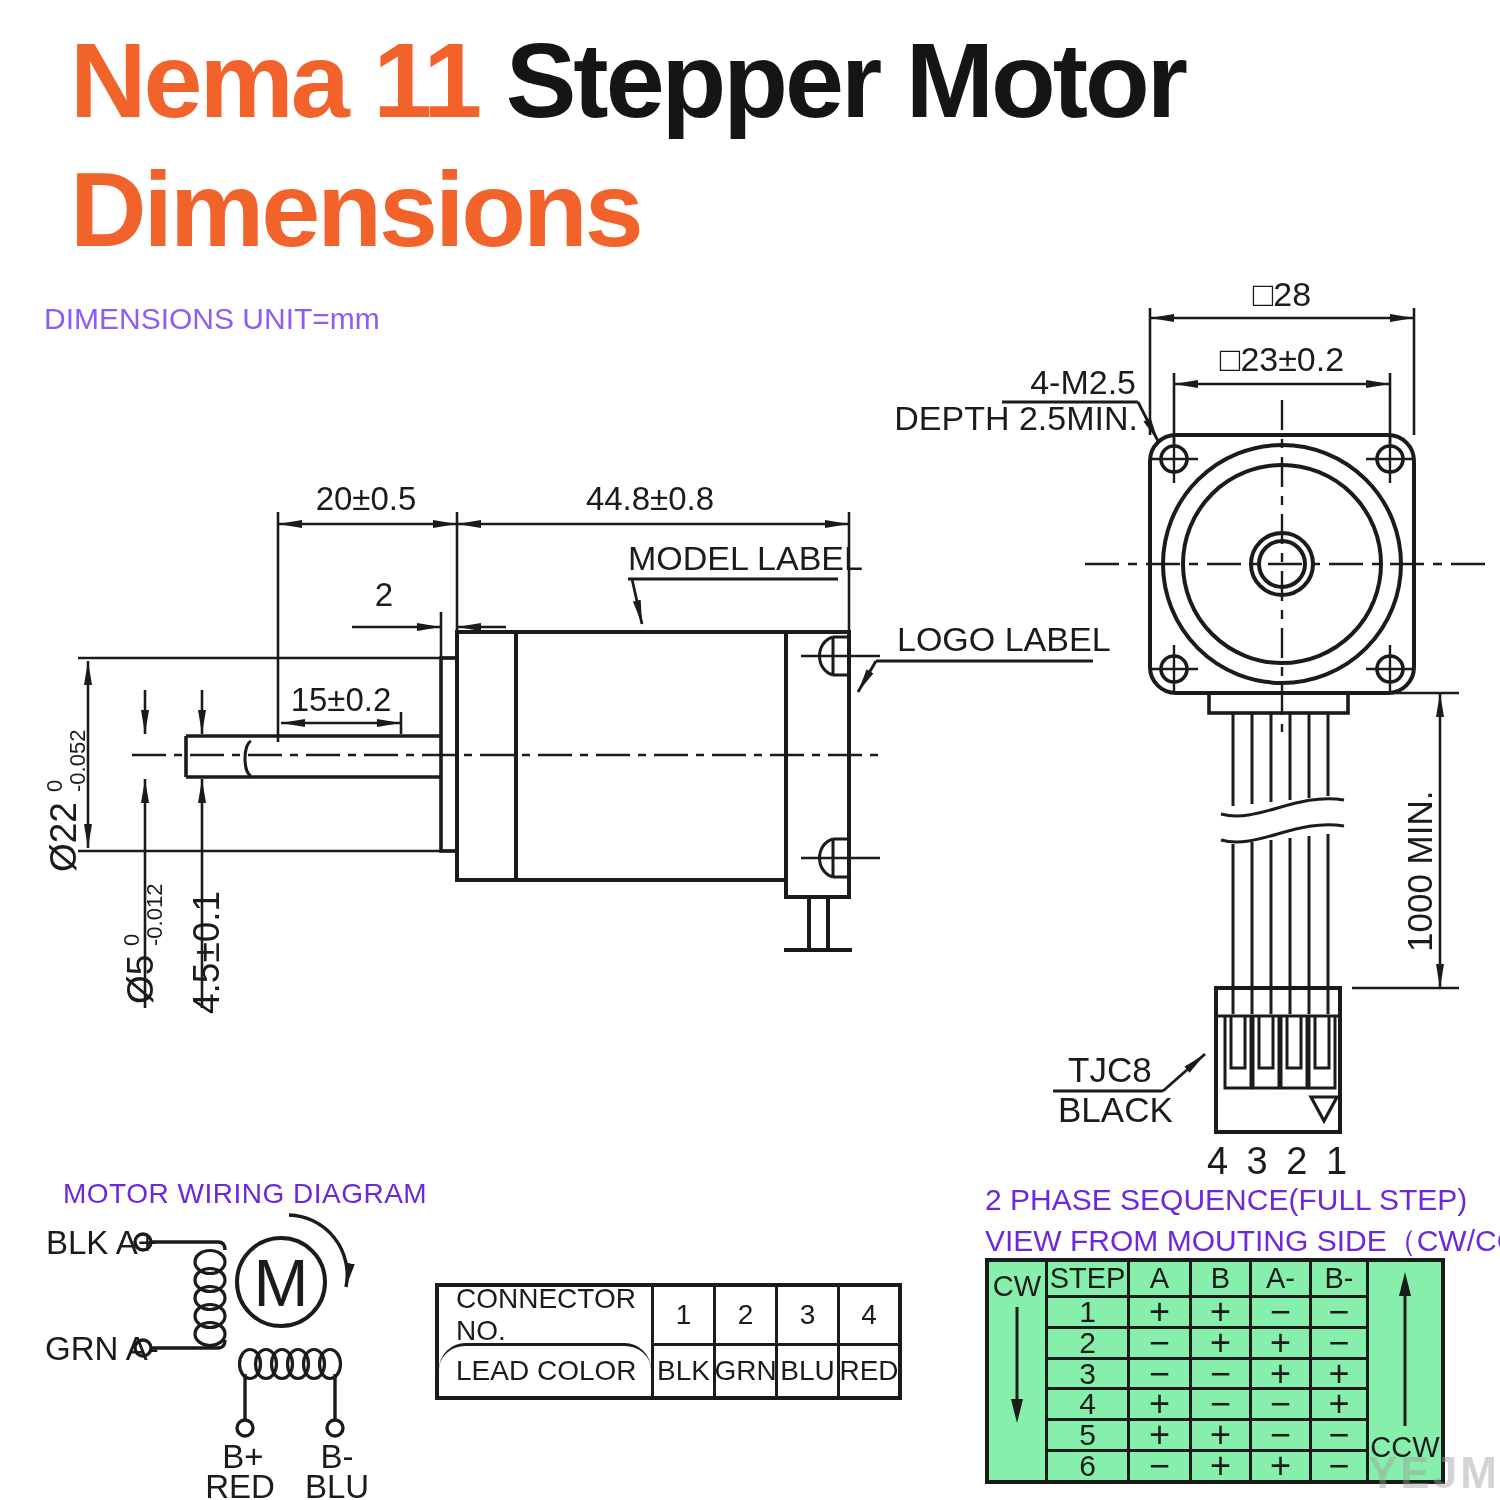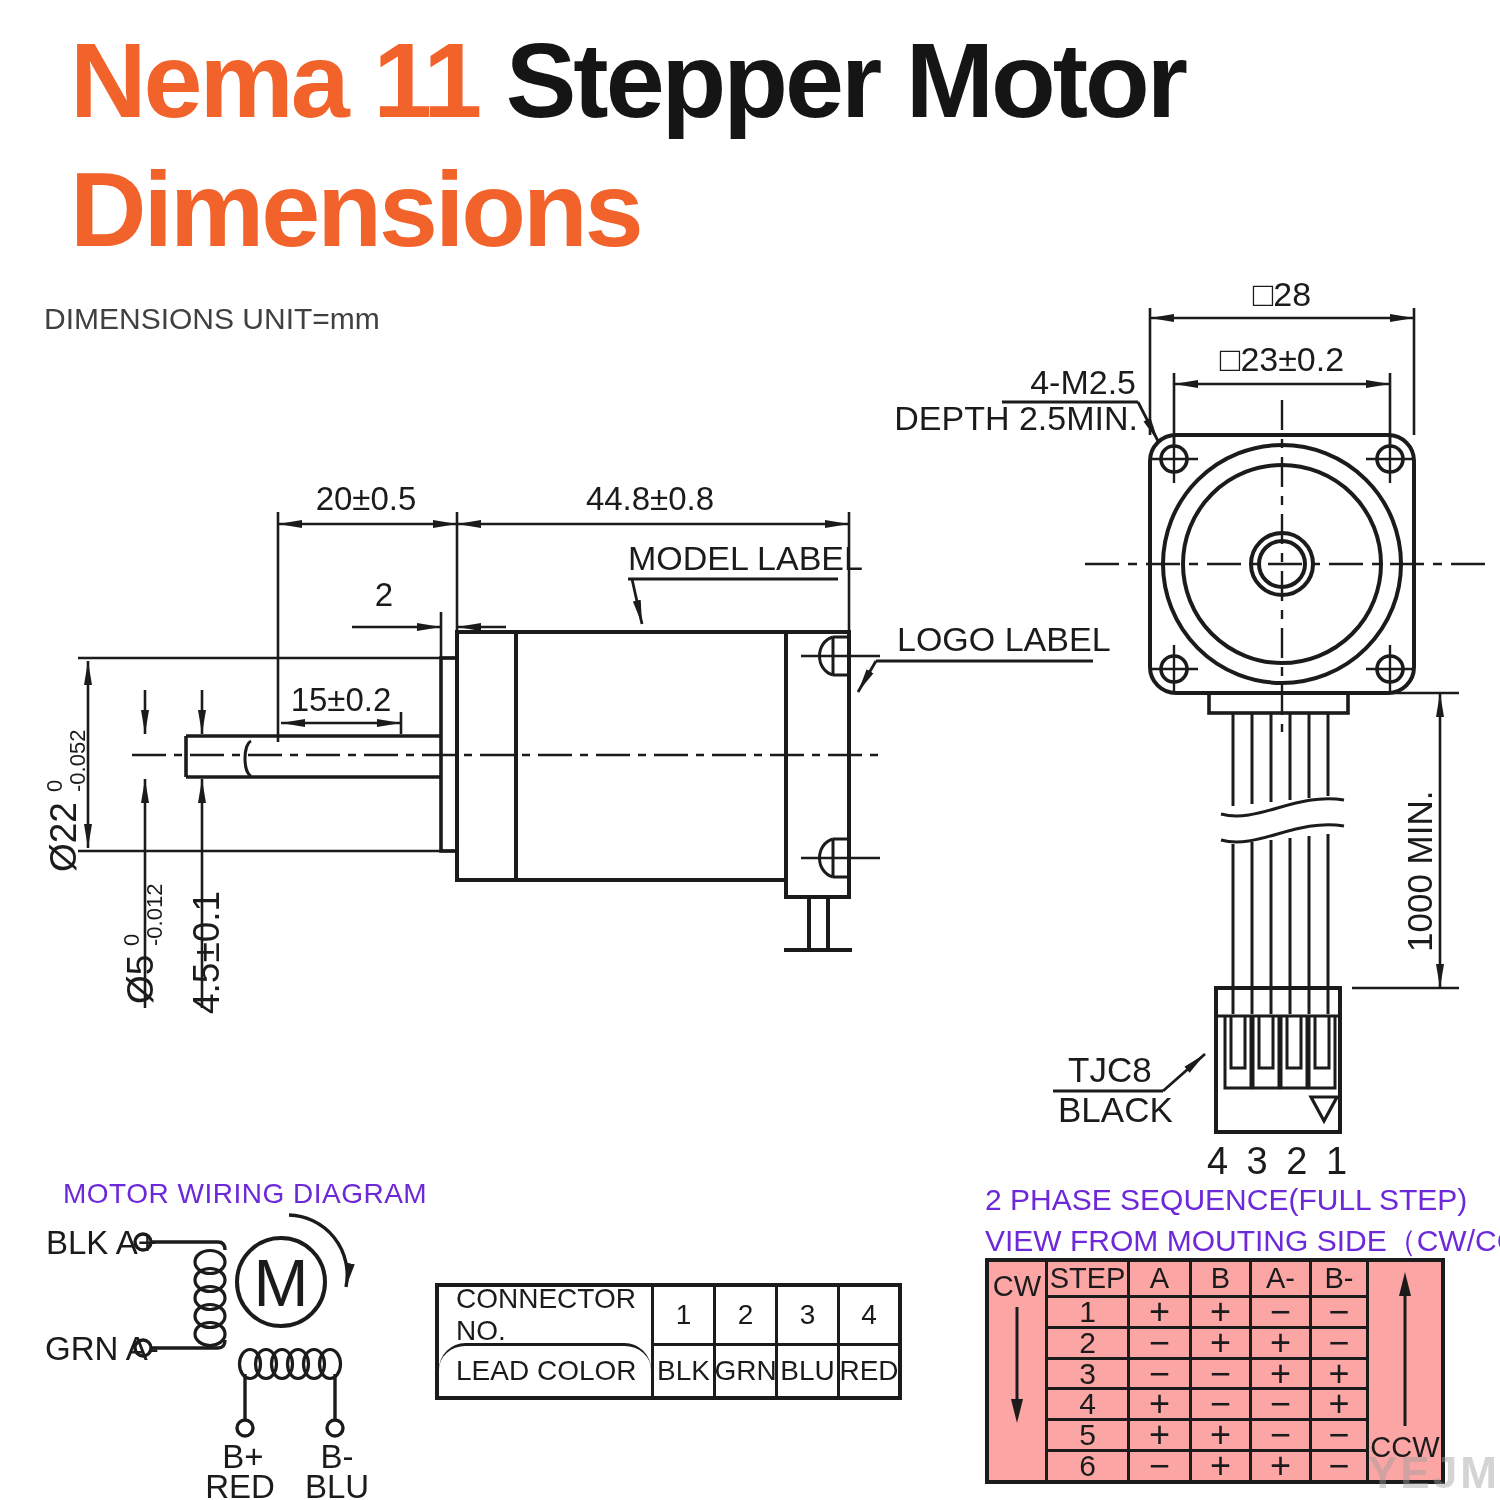--- a/index.html
+++ b/index.html
@@ -2,40 +2,40 @@
 <html><head>
 <meta charset="utf-8">
 <style>
   html,body{margin:0;padding:0;background:#fff;}
   .stage{position:relative;width:1500px;height:1500px;background:#ffffff;overflow:hidden;
          font-family:"Liberation Sans", sans-serif;color:#1b1b1b;}
   .title{position:absolute;left:70px;top:16px;font-size:106px;font-weight:bold;
          letter-spacing:-3px;line-height:1.22;white-space:nowrap;}
   .title .accent{color:#F2622B;}
   .title .dark{color:#151515;}
-  .units-note{position:absolute;left:44px;top:302px;font-size:30px;color:#404040;}
+  .units-note{position:absolute;left:44px;top:302px;font-size:30px;color:#8b5cf6;}
   .svg-layer{position:absolute;left:0;top:0;}
   svg text{fill:#1b1b1b;font-family:"Liberation Sans", sans-serif;}
   .heading{position:absolute;font-size:28px;color:#6d28d9;white-space:nowrap;}
   #wiring-heading{left:63px;top:1178px;letter-spacing:0.5px;}
   #phase-heading-1{left:985px;top:1183px;font-size:30px;text-align:right;}
   #phase-heading-2{left:985px;top:1221px;font-size:30px;}
 
   
   .conn-table{position:absolute;left:435px;top:1283px;border:4px solid #1b1b1b;
               display:grid;grid-template-columns:212px 62px 62px 62px 61px;
               grid-template-rows:56px 53px;background:#fff;}
   .conn-table .cell{border-left:3px solid #1b1b1b;border-top:3px solid #1b1b1b;
               display:flex;align-items:center;justify-content:center;font-size:28px;}
   .conn-table .cell.c0{border-left:none;justify-content:flex-start;padding-left:17px;border-radius:27px;}
   .conn-table .cell.r0{border-top:none;}
 
   
   .phase-table{position:absolute;left:985px;top:1258px;border:4px solid #1b1b1b;
-               display:flex;background:#fca5a5;height:218px;}
+               display:flex;background:#86efac;height:218px;}
   .phase-side{display:flex;flex-direction:column;align-items:center;}
   .phase-cw{width:56px;border-right:3px solid #1b1b1b;}
   .phase-ccw{width:72px;border-left:3px solid #1b1b1b;}
   .phase-side .lbl{font-size:29px;}
   .phase-cw .lbl{margin-top:8px;}
   .phase-ccw .lbl{margin-top:auto;margin-bottom:16px;text-align:center;}
   .phase-mid{display:grid;grid-template-columns:79px 62px 60px 60px 57px;
              grid-template-rows:33px repeat(6, 30.8px);border-radius:23px;}
   .phase-mid .cell{display:flex;align-items:center;justify-content:center;
              border-left:3px solid #1b1b1b;border-top:3px solid #1b1b1b;font-size:29px;}

